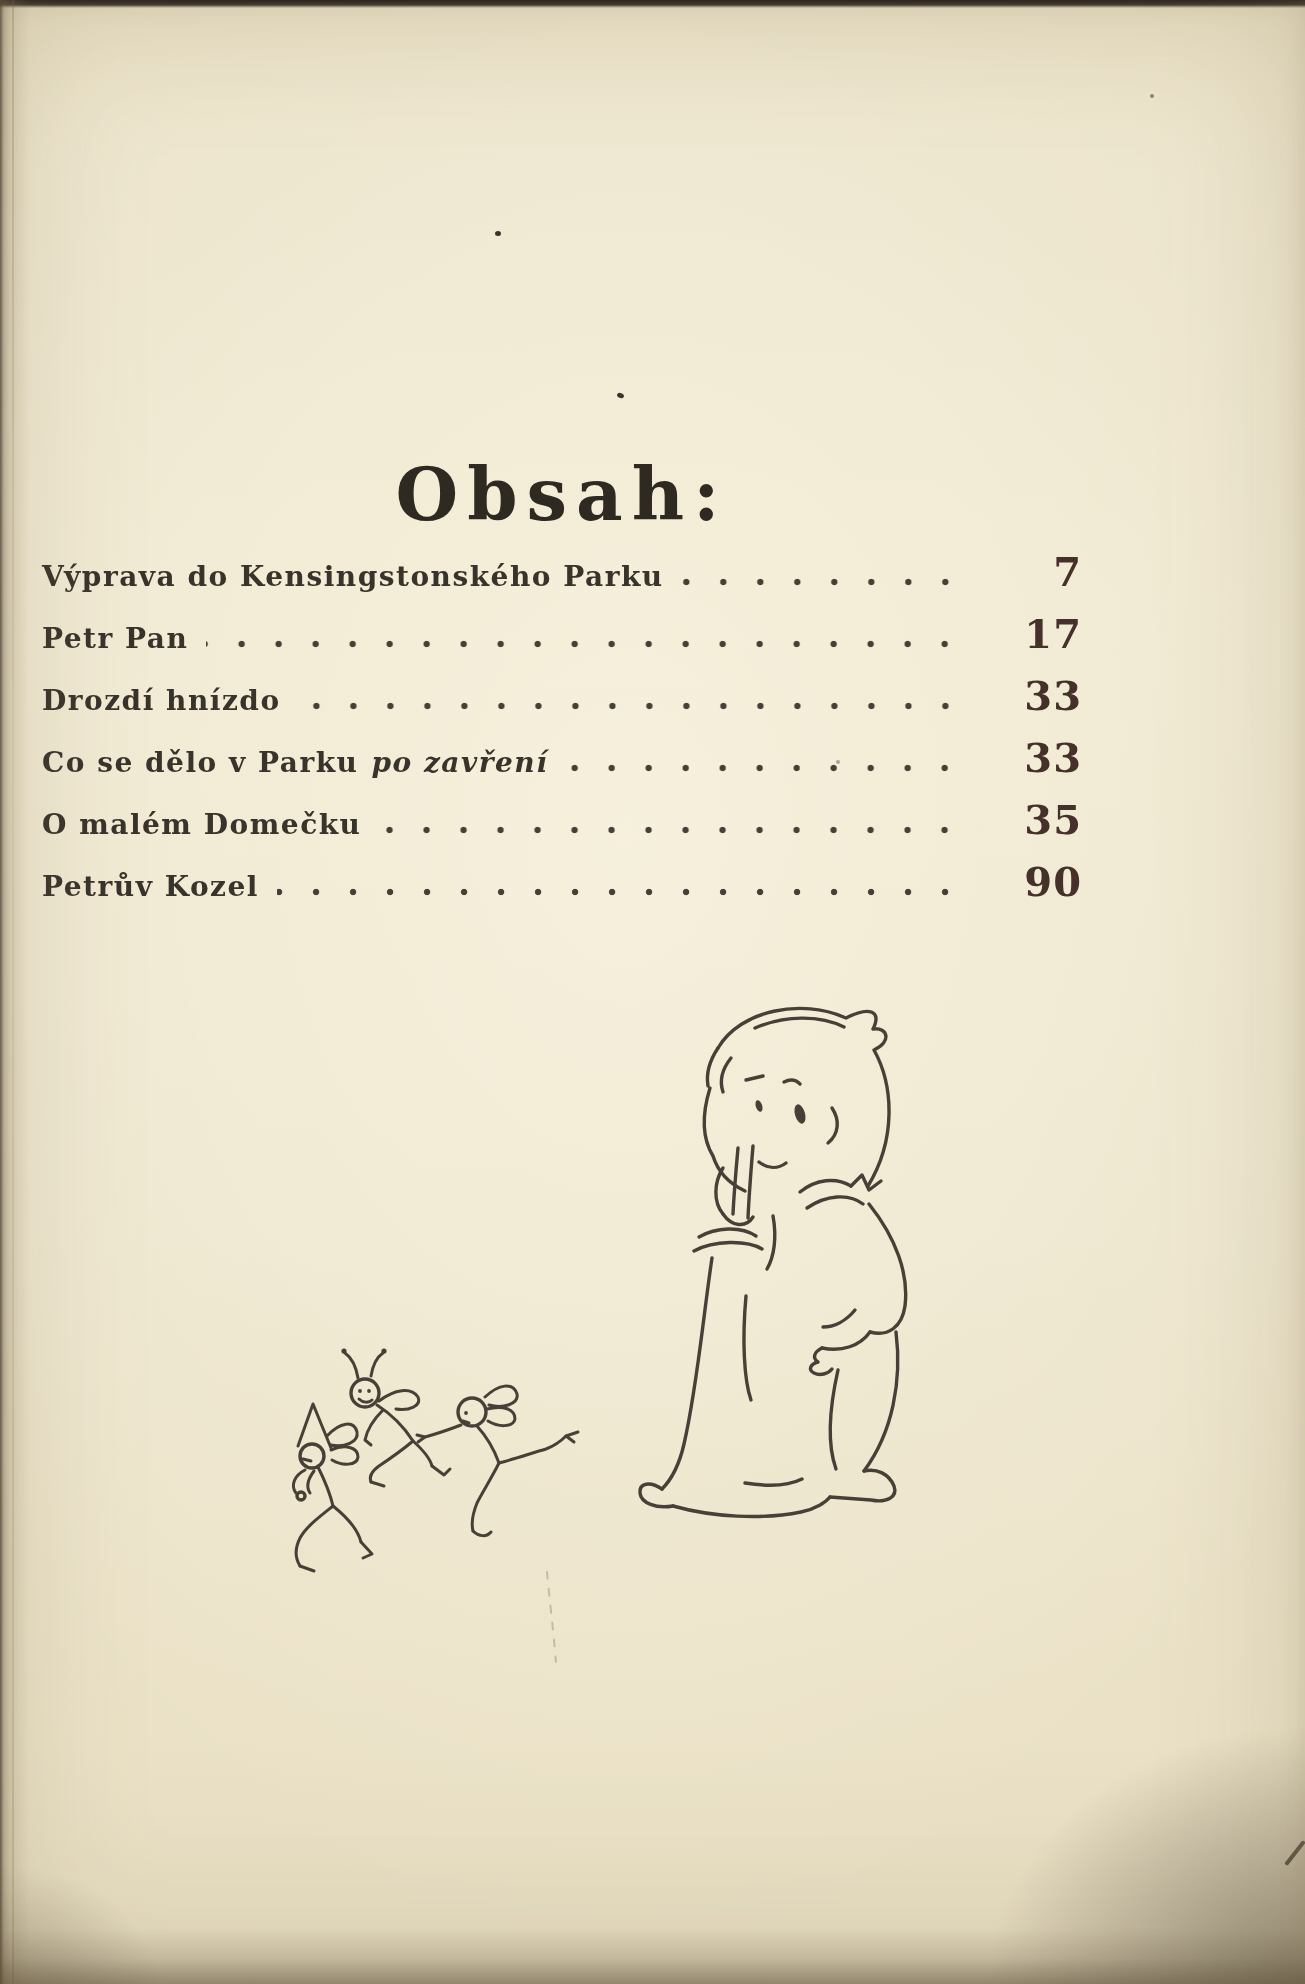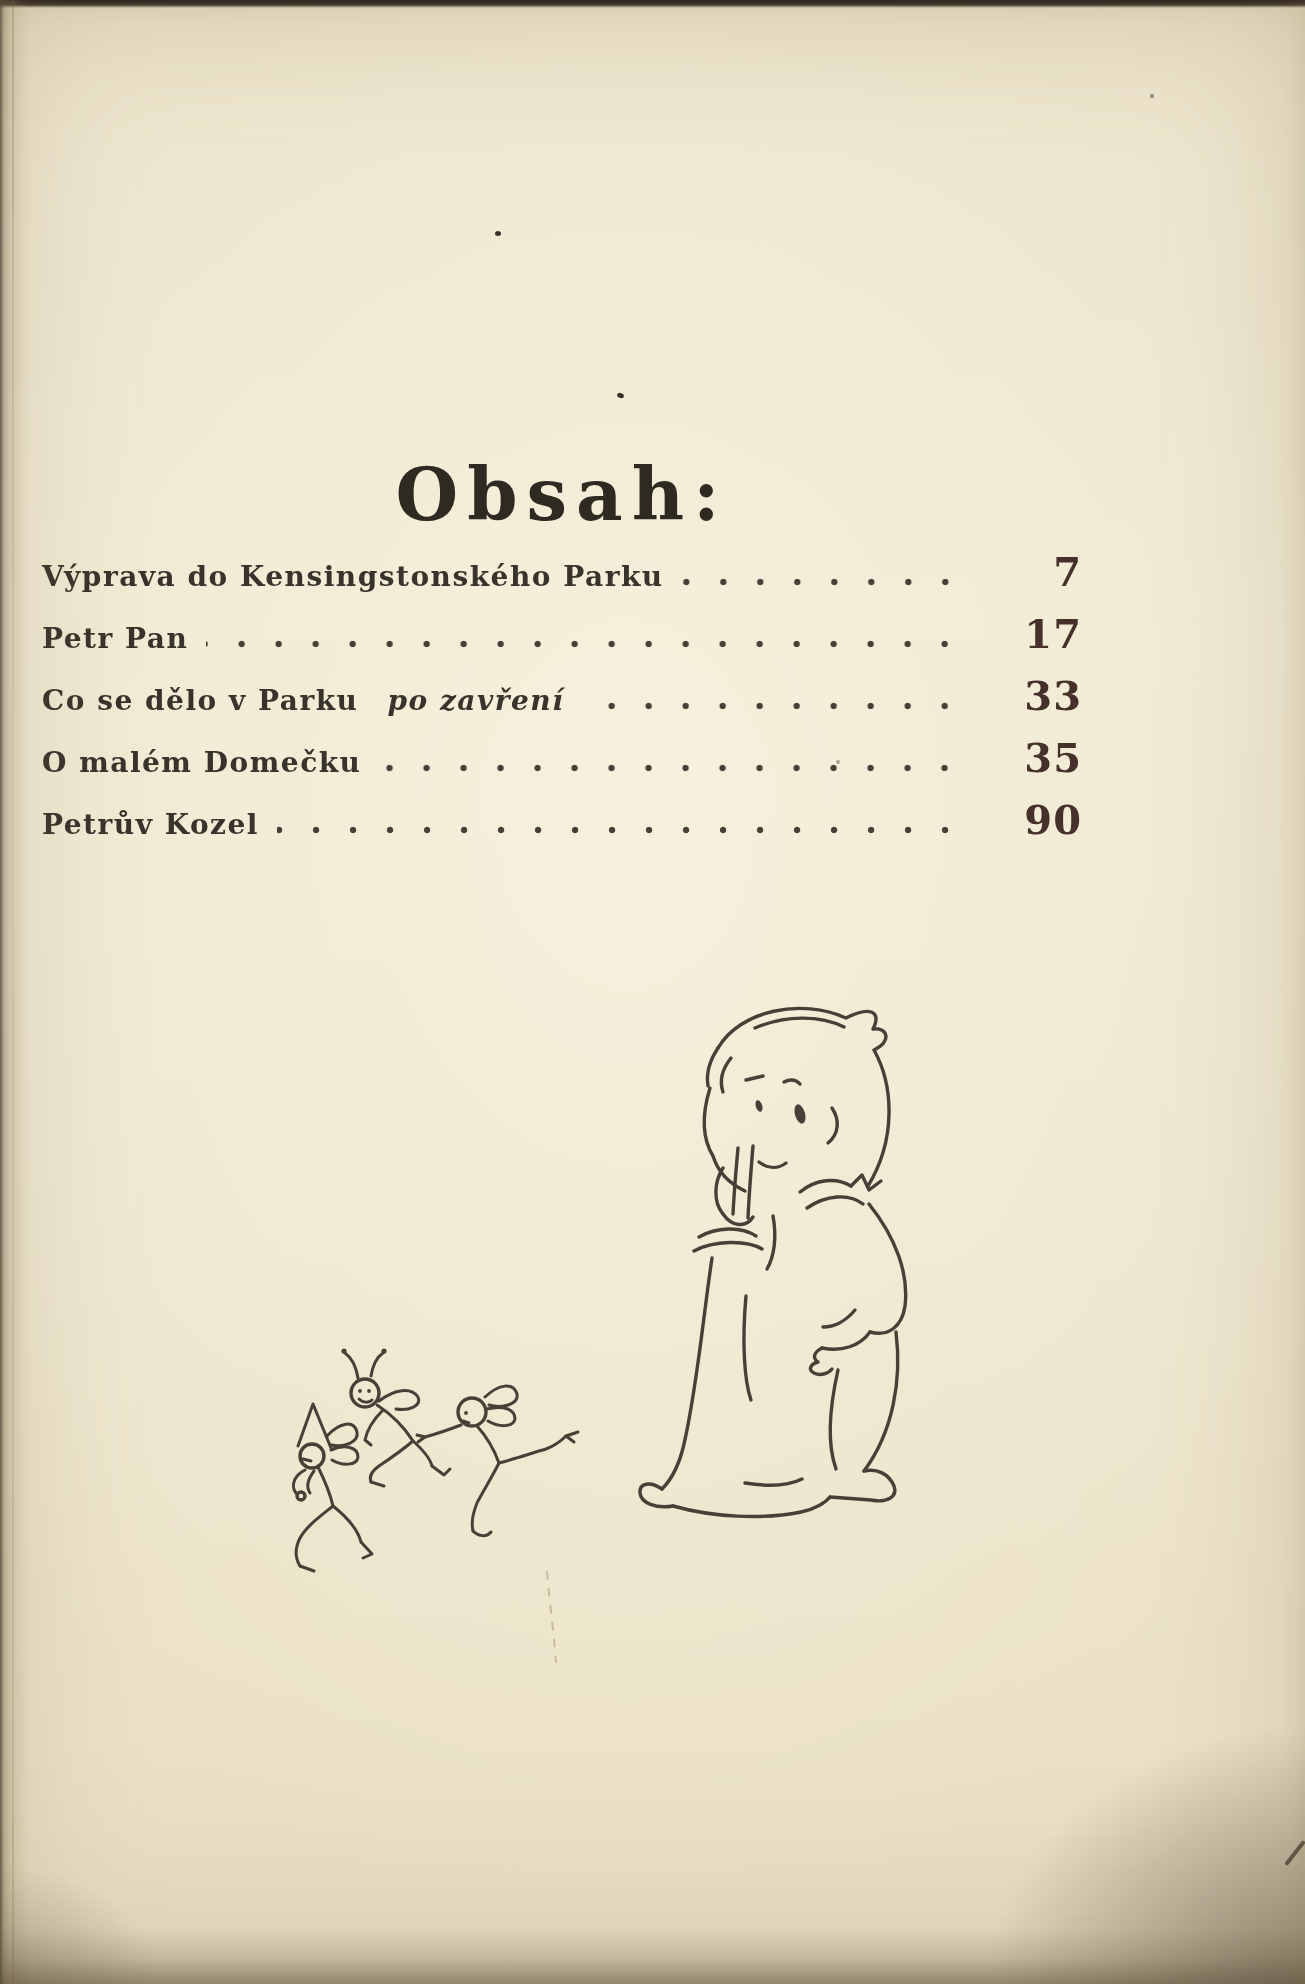--- a/index.html
+++ b/index.html
@@ -36,21 +36,21 @@
     text-align:center;
     font-size:72px;font-weight:700;letter-spacing:9px;
     color:#2e2a22;
   }
   .toc{position:absolute;left:42px;top:548px;width:1040px;}
   .toc-row{display:flex;align-items:baseline;height:62px;}
   .toc-title{
     font-size:28px;font-weight:600;letter-spacing:1.5px;color:#38332b;
     white-space:nowrap;
   }
-  .toc-italic{font-style:italic;margin-left:29px;font-weight:600;}
+  .toc-italic{font-style:italic;margin-left:13px;font-weight:600;}
   .toc-italic:empty{display:none;margin:0;}
   .leader{
     flex:1;height:8px;margin:0 26px 0 18px;
     background-image:radial-gradient(circle at 4px 4px, #454036 2.8px, rgba(0,0,0,0) 3.6px);
     background-size:37px 8px;background-repeat:repeat-x;background-position:right center;
   }
   .toc-page{
     width:78px;text-align:right;
     font-size:40px;font-weight:700;color:#45312a;letter-spacing:1px;
   }
@@ -95,20 +95,25 @@
       <span class="leader"></span>
       <span class="toc-page">7</span>
     </div>
 
     <div class="toc-row">
       <span class="toc-title"><span>Petr Pan</span></span>
       <span class="leader"></span>
       <span class="toc-page">17</span>
     </div>
 
+    <div class="toc-row">
+      <span class="toc-title"><span>Drozdí hnízdo</span></span>
+      <span class="leader"></span>
+      <span class="toc-page">33</span>
+    </div>
 
     <div class="toc-row">
       <span class="toc-title"><span>Co se dělo v Parku</span><span class="toc-italic">po zavření</span></span>
       <span class="leader"></span>
       <span class="toc-page">33</span>
     </div>
 
     <div class="toc-row">
       <span class="toc-title"><span>O malém Domečku</span></span>
       <span class="leader"></span>

